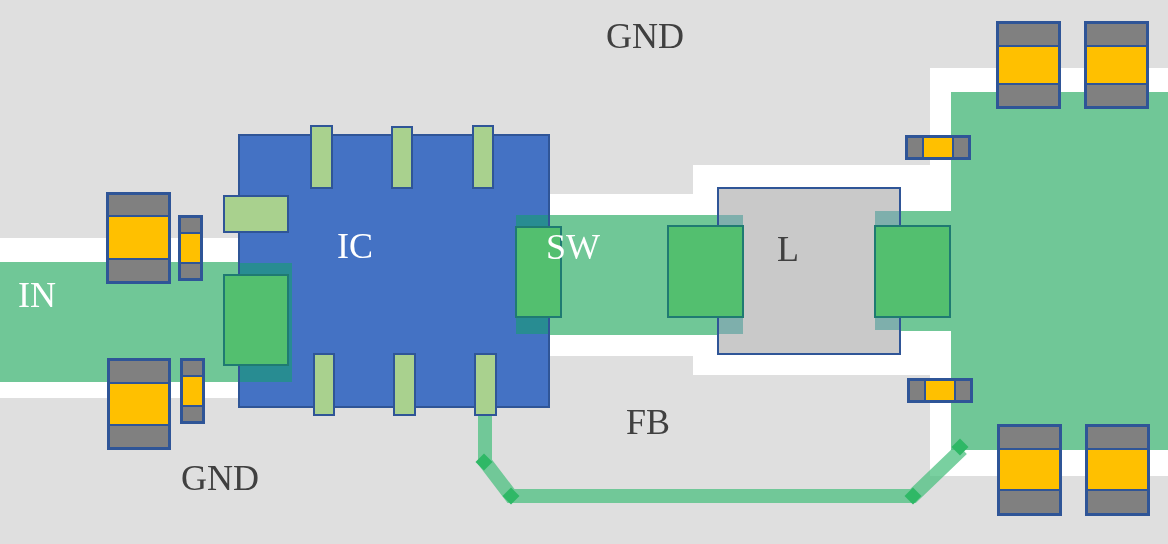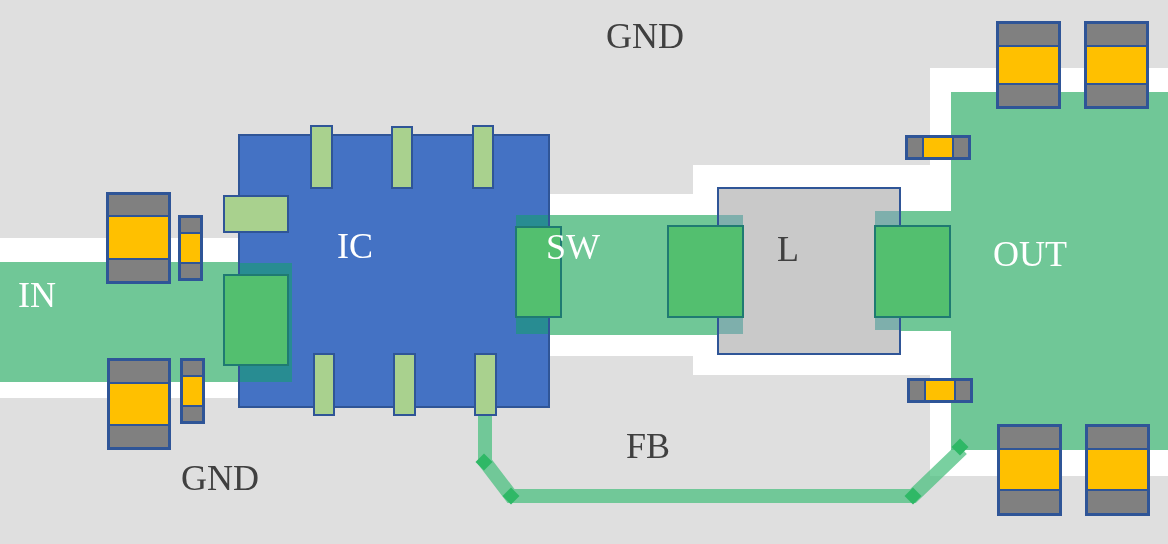--- a/index.html
+++ b/index.html
@@ -106,15 +106,14 @@
     <rect x="907" y="490" width="12" height="12" fill="#2fb866" transform="rotate(45 913 496)"></rect>
     <rect x="954" y="441" width="12" height="12" fill="#2fb866" transform="rotate(45 960 447)"></rect>
   </svg>
 
   <div class="lbl dark" style="left:606px;top:18px;">GND</div>
   <div class="lbl dark" style="left:181px;top:460px;">GND</div>
   <div class="lbl light" style="left:18px;top:277px;">IN</div>
   <div class="lbl light" style="left:337px;top:228px;">IC</div>
   <div class="lbl light" style="left:546px;top:229px;">SW</div>
   <div class="lbl dark" style="left:777px;top:231px;">L</div>
-  <div class="lbl light" style="left:993px;top:236px;">OUT</div>
-  <div class="lbl dark" style="left:626px;top:404px;margin-top:24px;">FB</div>
+  <div class="lbl dark" style="left:626px;top:404px;">FB</div>
 </div>
 
 </body></html>

